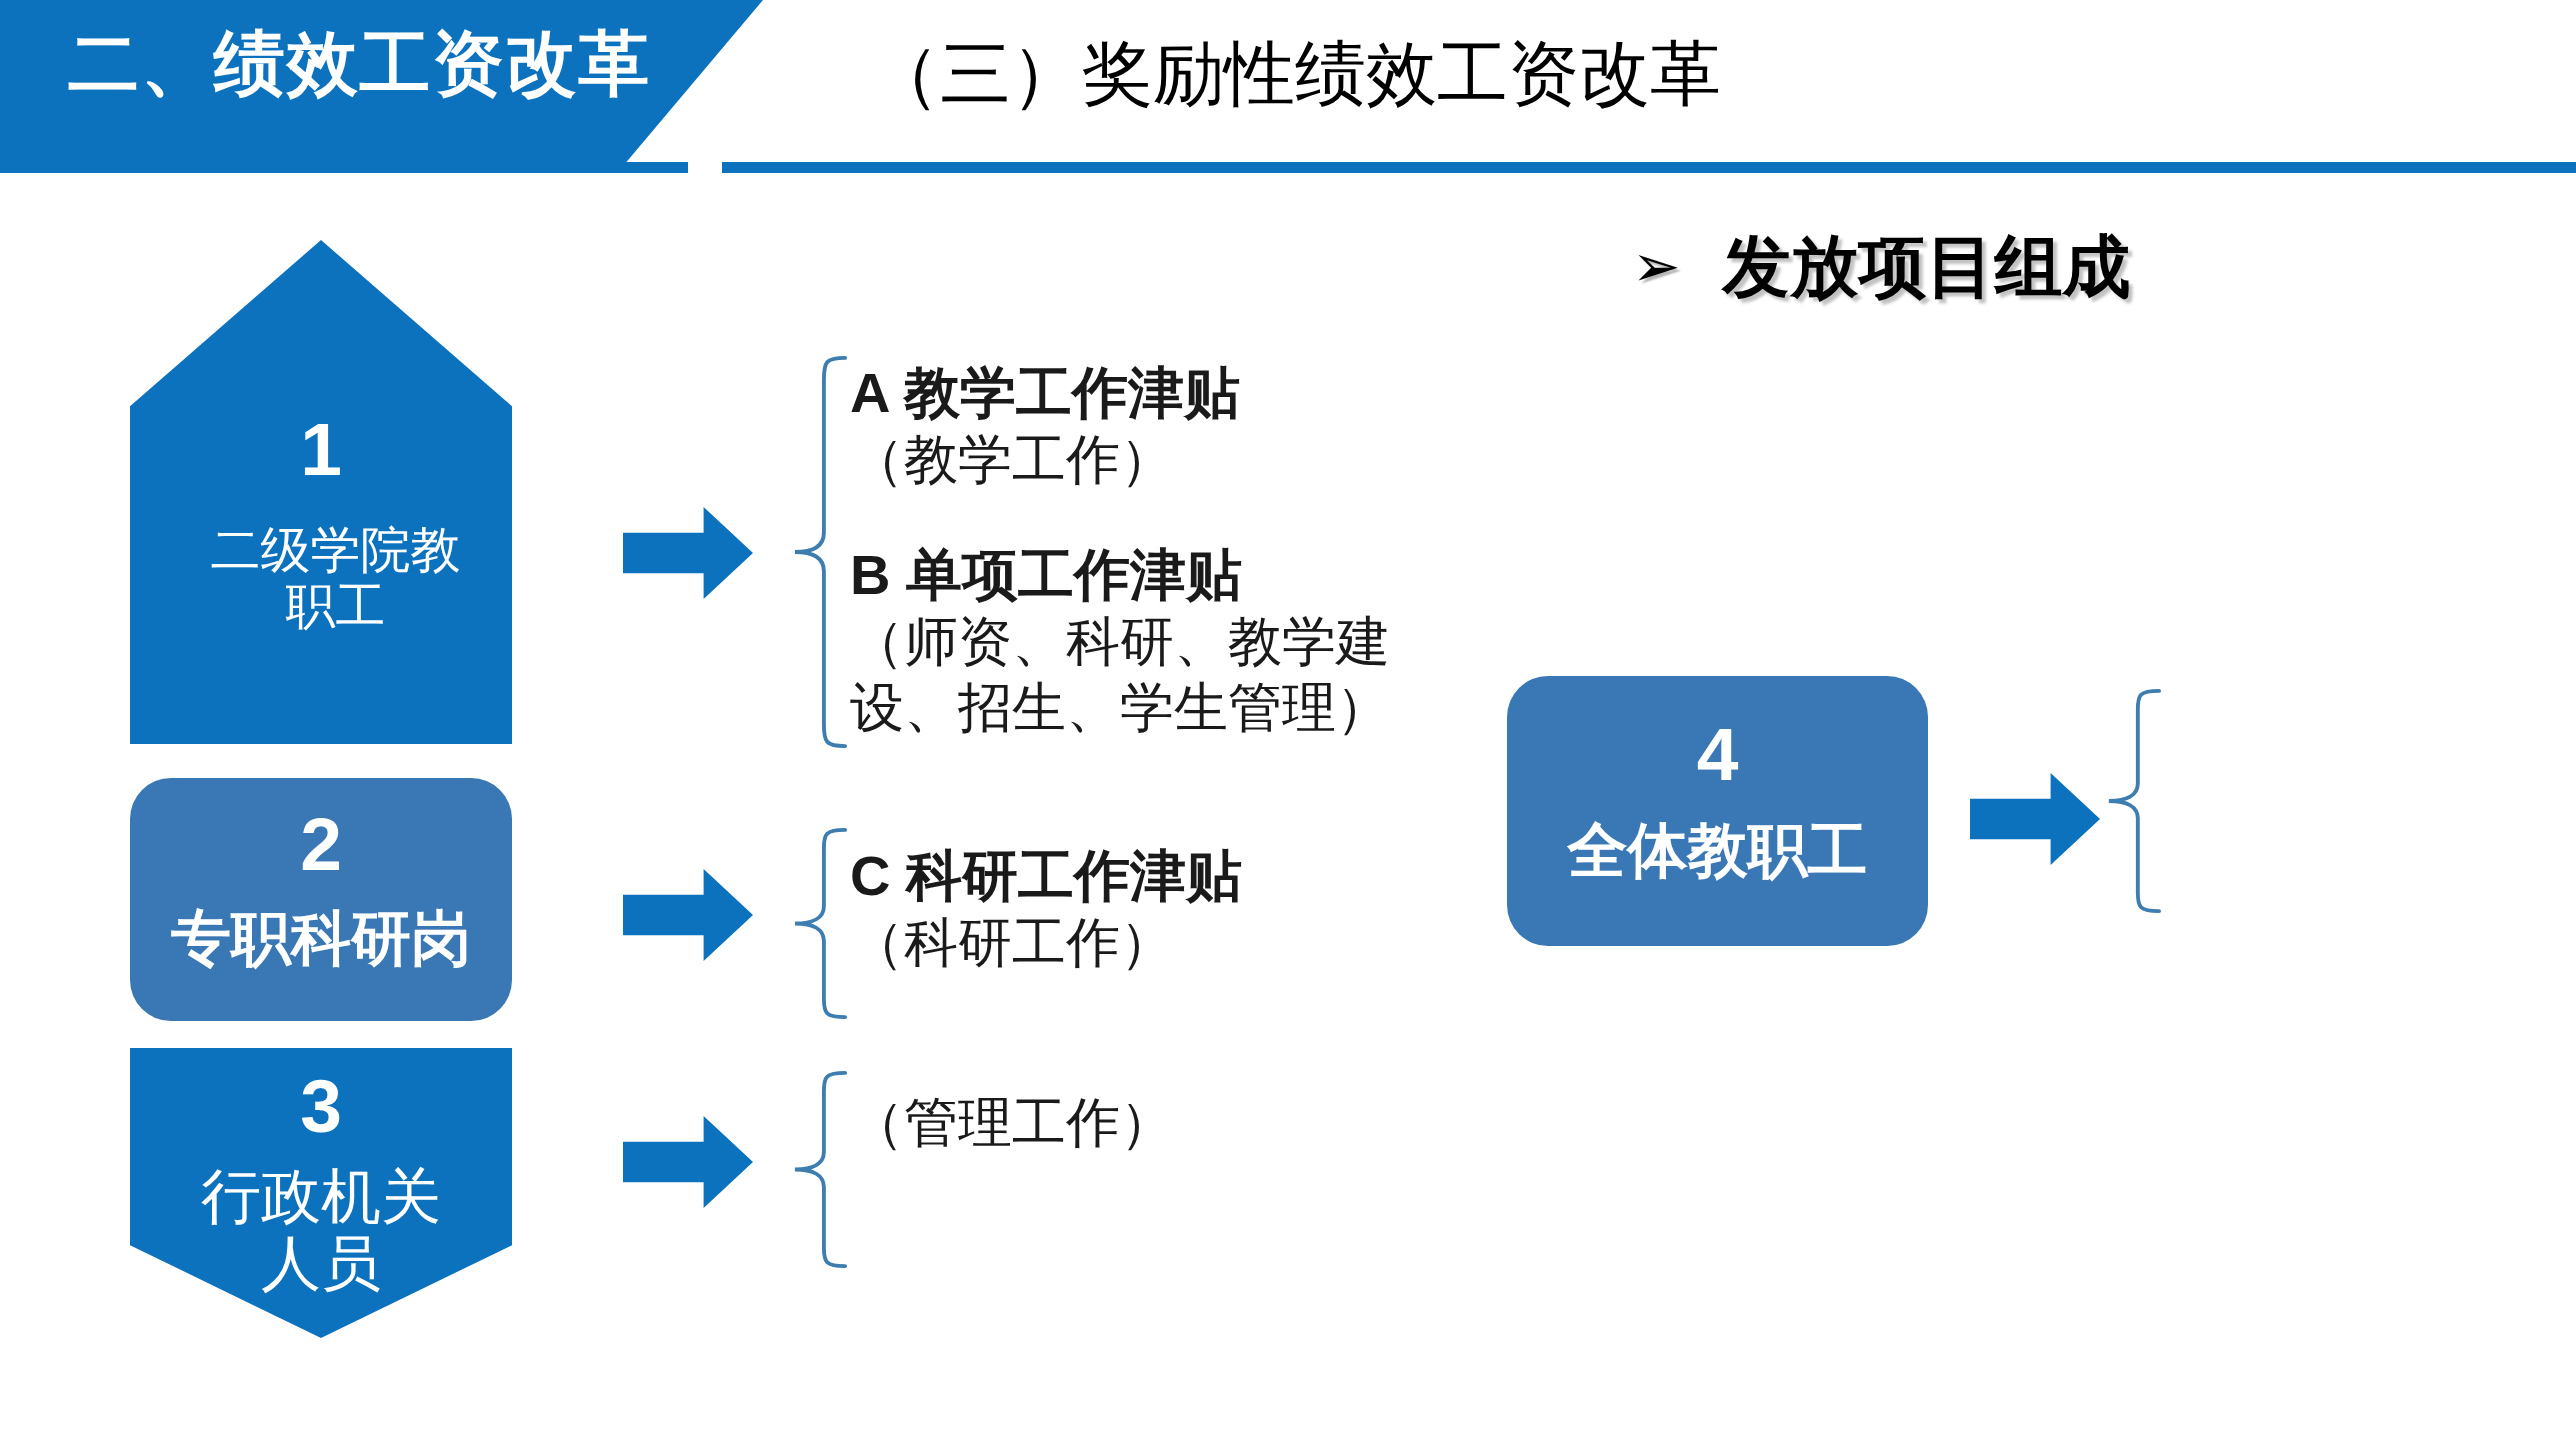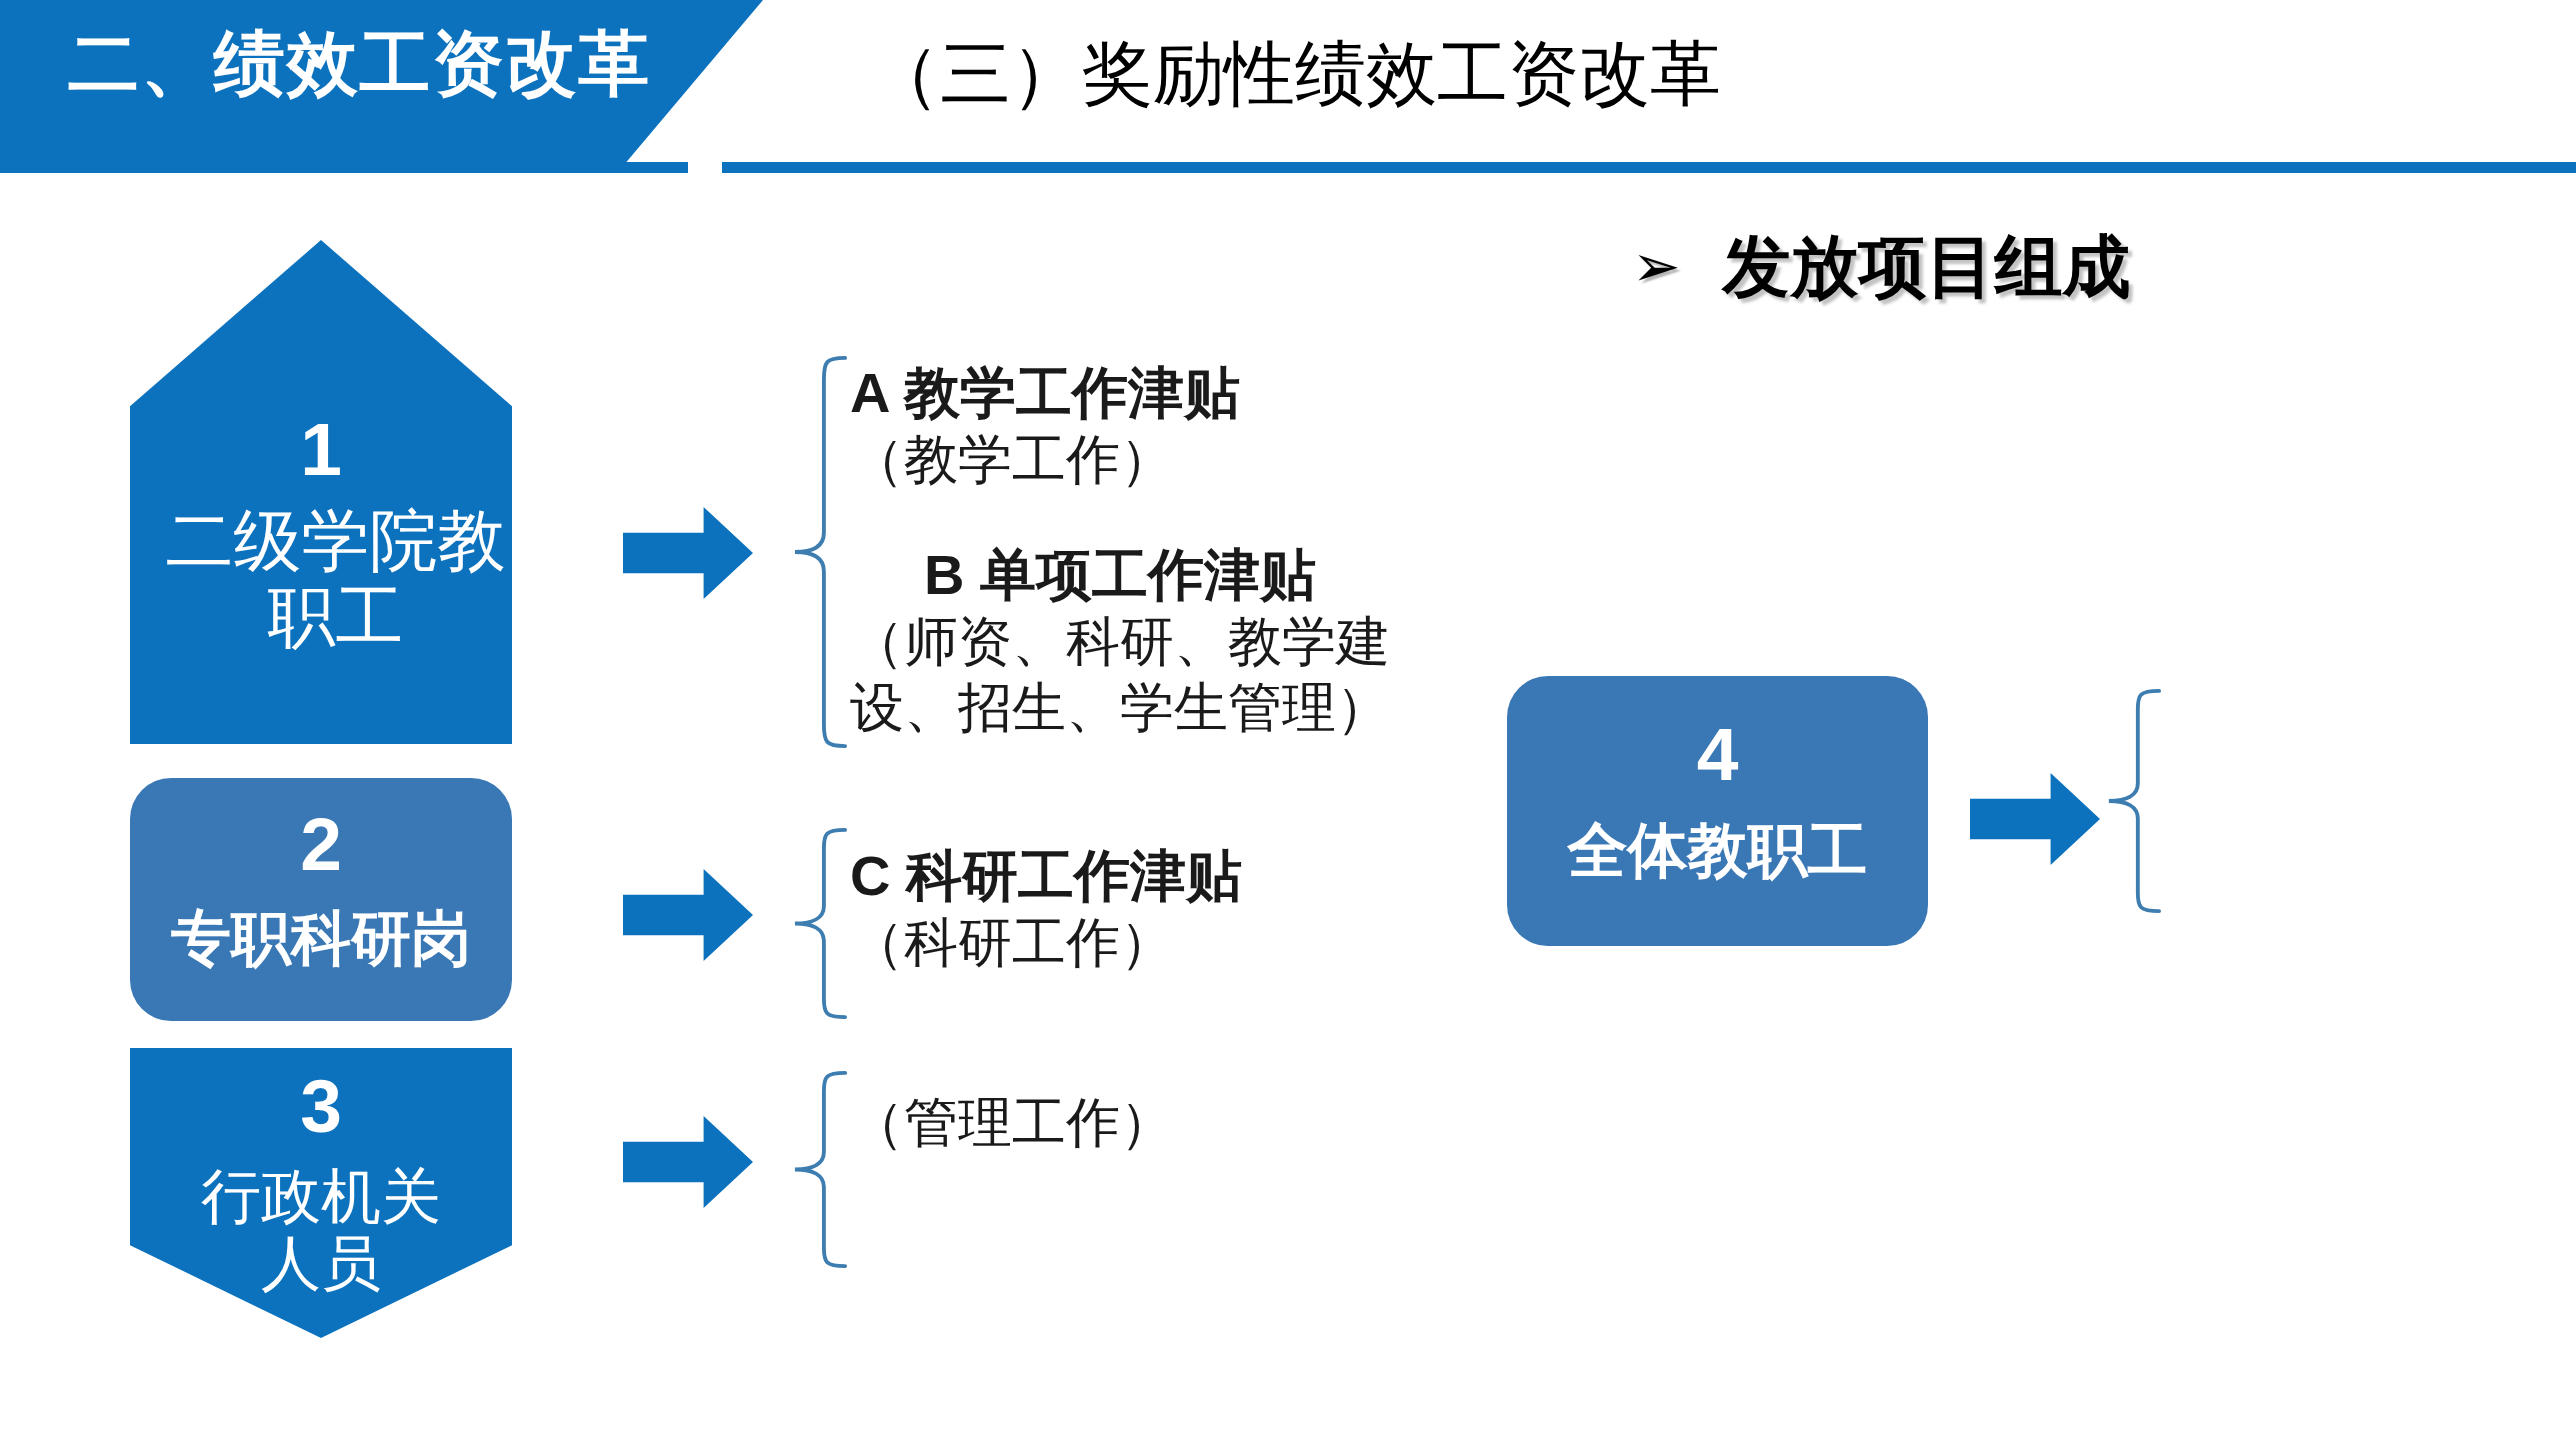--- a/index.html
+++ b/index.html
@@ -61,21 +61,21 @@
   .shape{position:absolute;color:#fff;text-align:center;}
   .shape .num{font-weight:bold;line-height:1;}
   .shape .cap{line-height:1.12;}
 
   #shape1{
     left:130px;top:240px;width:382px;height:504px;
     background:#0C72BE;
     clip-path:polygon(50% 0, 100% 33%, 100% 100%, 0 100%, 0 33%);
   }
   #shape1 .num{font-size:75px;margin-top:172px;}
-  #shape1 .cap{font-size:68px;margin-top:15px;padding-left:29px;}
+  #shape1 .cap{font-size:50px;margin-top:35px;padding-left:29px;}
 
   #shape2{
     left:130px;top:778px;width:382px;height:243px;
     background:#3A78B5;border-radius:41px;
   }
   #shape2 .num{font-size:75px;margin-top:29px;}
   #shape2 .cap{font-size:60px;font-weight:bold;margin-top:23px;}
 
   #shape3{
     left:130px;top:1048px;width:382px;height:290px;
@@ -104,21 +104,21 @@
 
   
   .brace{position:absolute;}
   .brace svg{display:block;}
 
   
   .item{position:absolute;color:#1a1a1a;white-space:nowrap;}
   .item .t1{font-size:56px;font-weight:bold;line-height:1.22;}
   .item .t2{font-size:54px;font-weight:normal;line-height:1.22;}
   #itemA{left:850px;top:359px;}
-  #itemB{left:850px;top:541px;text-align:center;}
+  #itemB{left:850px;top:541px;}
   #itemC{left:850px;top:842px;}
   #itemD{left:850px;top:1090px;}
   #itemE{left:2164px;top:694px;text-align:center;}
   #itemE .t1{text-align:left;}
   #itemE .t2{text-align:center;}
 </style>
 </head>
 <body>
 
 <div class="slide">

